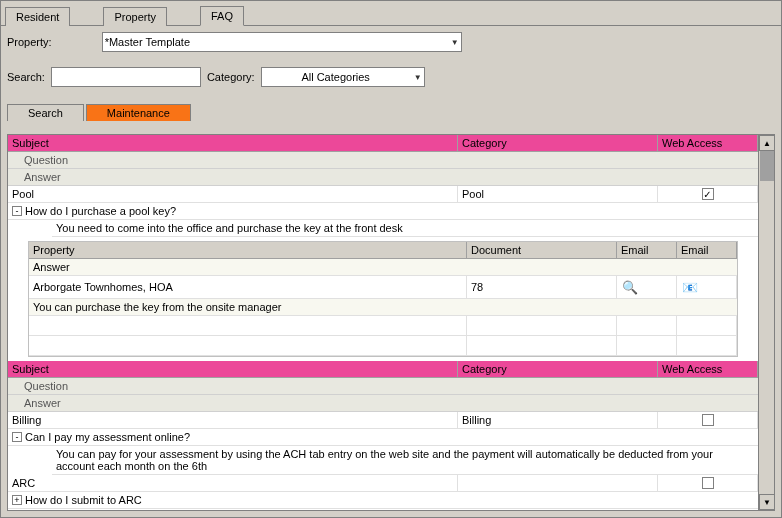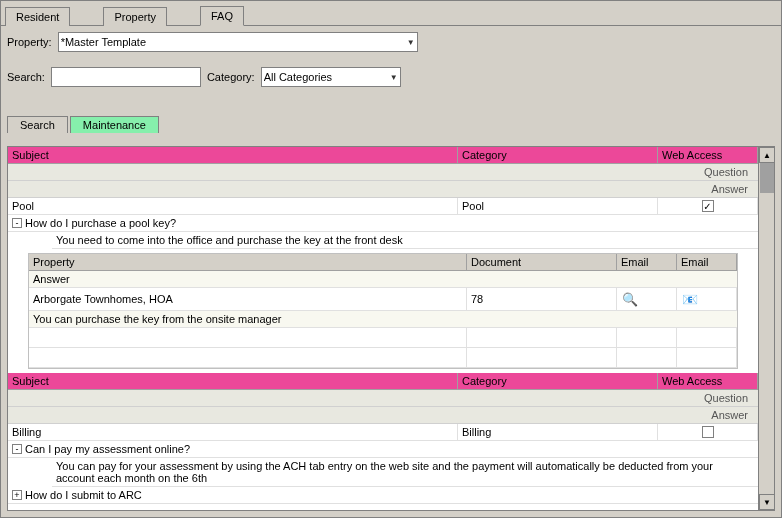--- a/index.html
+++ b/index.html
@@ -103,50 +103,51 @@
       right: 3px;
       top: 50%;
       transform: translateY(-50%);
       font-size: 8px;
       pointer-events: none;
       color: #333;
     }
 
     .property-select {
       width: 360px;
+      margin-left: 44px;
     }
 
     .search-input {
       width: 150px;
     }
 
     .category-select {
-      width: 140px;
+      width: 164px;
+      text-align: center;
     }
 
     
     .sub-tab-bar {
       display: flex;
       align-items: flex-end;
       margin-top: 2px;
     }
 
     .sub-tab {
-      padding: 2px 12px;
+      padding: 2px 20px;
       border: 1px solid #808080;
       border-bottom: none;
       background: #d4d0c8;
       cursor: pointer;
       margin-right: 2px;
       font-size: 11px;
     }
 
     .sub-tab.active {
-      background: #86efac;
-      margin-top: 12px;
+      background: #f97316;
     }
 
     
     .main-panel {
       flex: 1;
       background: white;
       border: 1px solid #808080;
       display: flex;
       flex-direction: column;
       overflow: hidden;
@@ -207,26 +208,25 @@
       border-bottom: 1px solid #e0e0e0;
     }
 
     .data-cell {
       padding: 2px 4px;
       border-right: 1px solid #e0e0e0;
       font-size: 11px;
     }
 
     .row-label {
-      padding: 2px 10px;
+      padding: 2px 16px;
       background: #e8e8e0;
       border-bottom: 1px solid #d0d0d0;
       font-size: 11px;
       color: #555;
-      text-align: right;
     }
 
     .answer-row {
       padding: 2px 4px;
       border-bottom: 1px solid #e0e0e0;
       font-size: 11px;
       margin-left: 44px;
     }
 
     .expand-btn {
@@ -468,20 +468,27 @@
           </div>
         </div>
 
         <div class="question-row">
           <span class="expand-btn">-</span>
           <span>Can I pay my assessment online?</span>
         </div>
 
         <div class="answer-row">You can pay for your assessment by using the ACH tab entry on the web site and the payment will automatically be deducted from your account each month on the 6th</div>
 
+        <div class="data-row">
+          <div class="data-cell">ARC</div>
+          <div class="data-cell"></div>
+          <div class="data-cell checkbox-cell">
+            <div class="win-checkbox"></div>
+          </div>
+        </div>
 
         <div class="question-row">
           <span class="expand-btn">+</span>
           <span>How do I submit to ARC</span>
         </div>
 
       </div>
 
       <div class="scrollbar-track">
         <div class="scrollbar-arrow scroll-up">▲</div>

